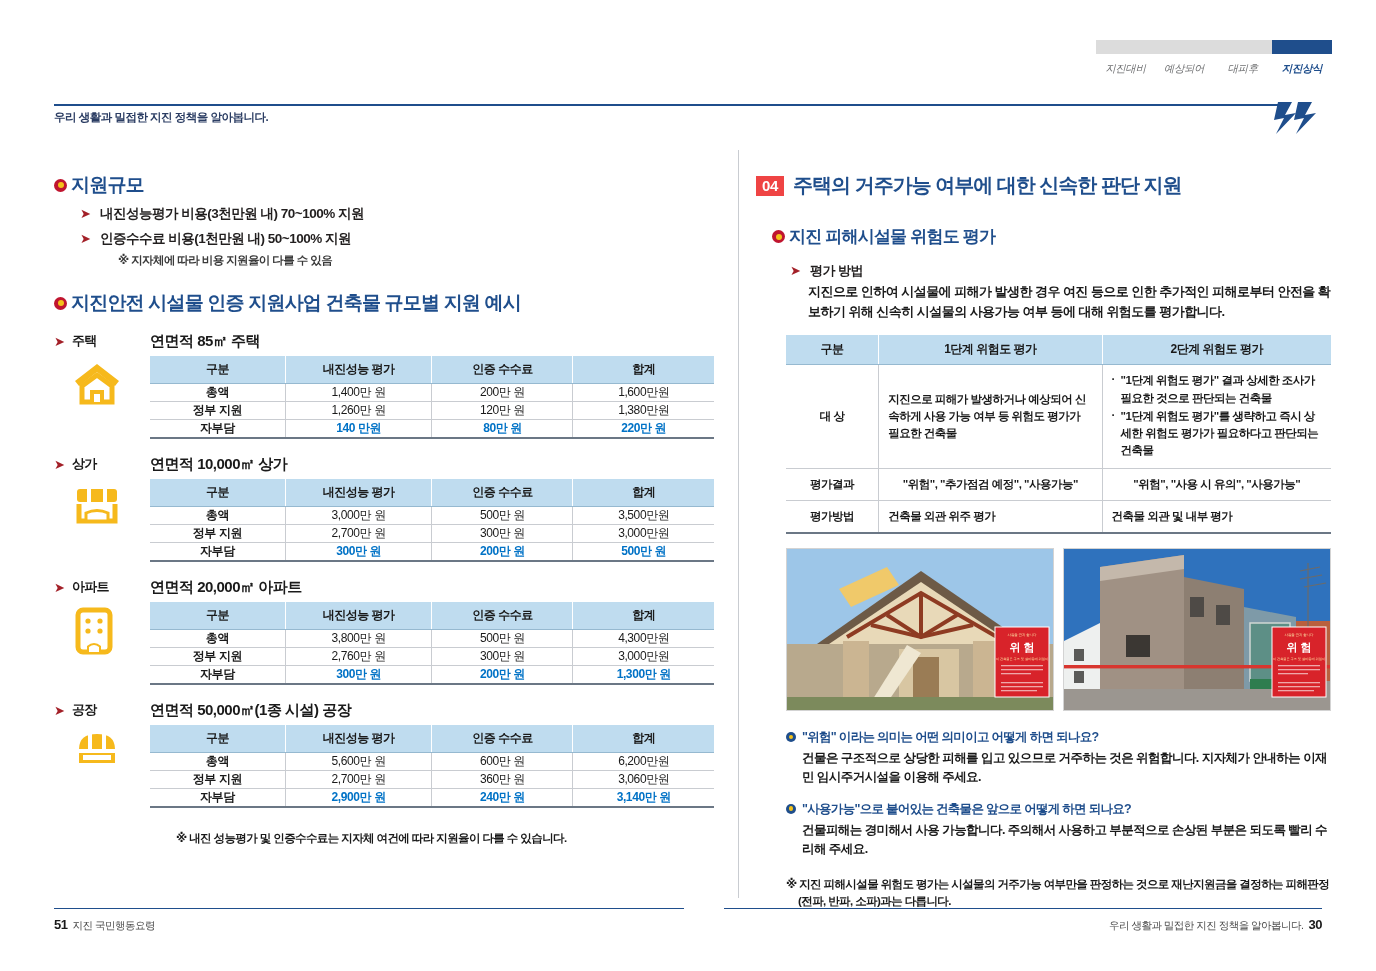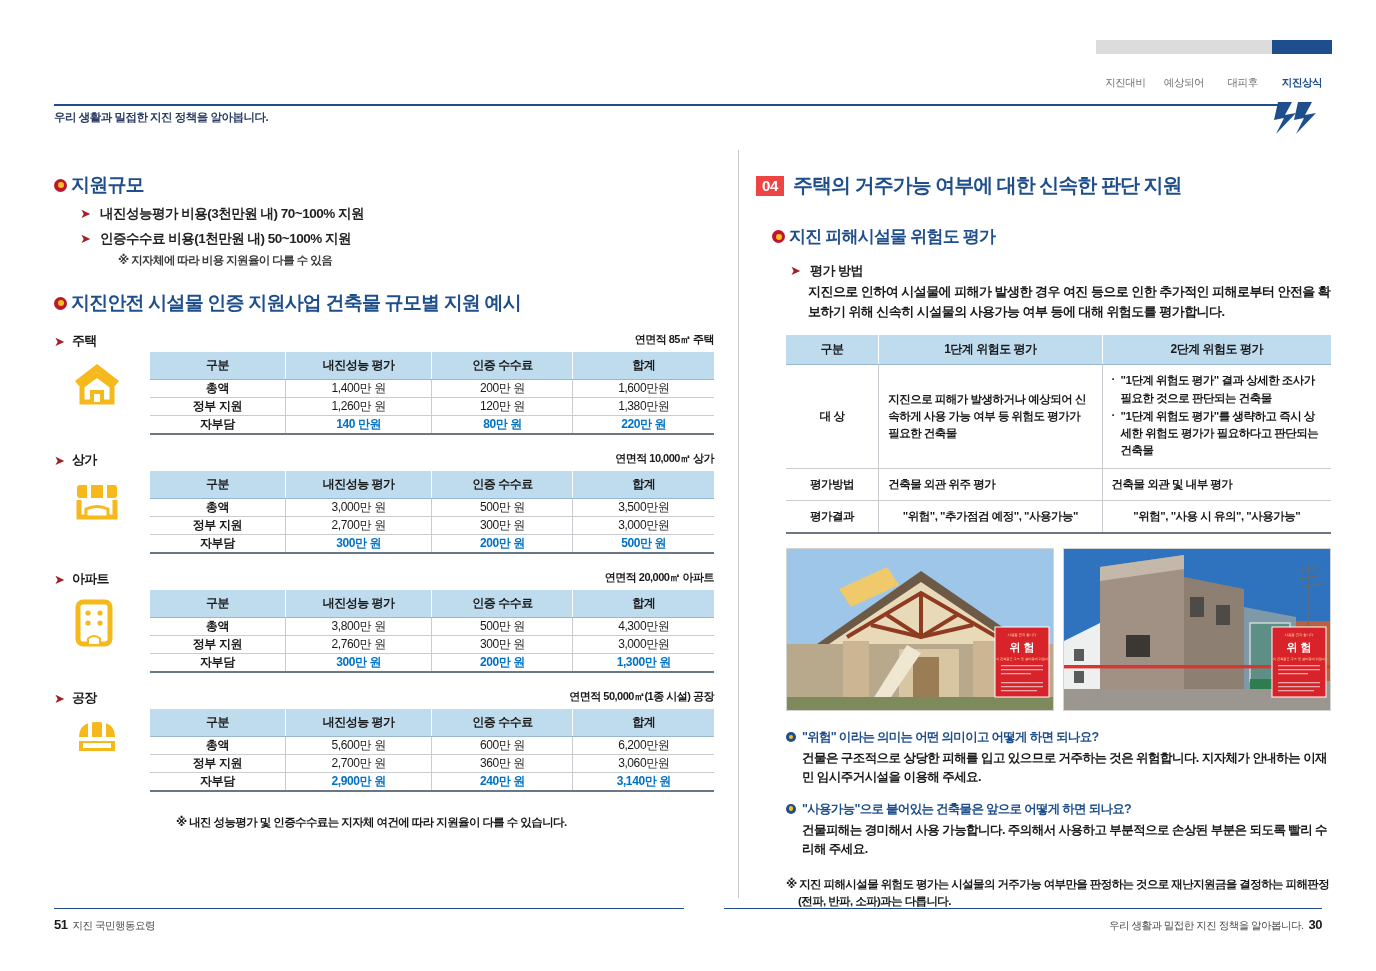--- a/index.html
+++ b/index.html
@@ -10,21 +10,21 @@
     color: #231f20;
     overflow: hidden;
   }
   .page { position: relative; width: 1376px; height: 971px; }
 
   
   .tabnav { position: absolute; top: 40px; left: 1096px; width: 236px; }
   .tabnav-bar { display: flex; height: 14px; }
   .tabnav-bar .seg { flex: 1; background: #dcdcdc; }
   .tabnav-bar .seg.active { background: #1f4e8c; flex: 0 0 60px; }
-  .tabnav-labels { display: flex; margin-top: 22px; }
+  .tabnav-labels { display: flex; margin-top: 8px; font-style: italic; }
   .tabnav-labels .lbl {
     flex: 1; text-align: center; font-size: 10.5px; color: #6f7072; letter-spacing: -0.4px;
   }
   .tabnav-labels .lbl.active { flex: 0 0 60px; color: #1f4e8c; font-weight: bold; }
 
   
   .runhead-rule { position: absolute; left: 54px; top: 104px; width: 1228px; height: 2px; background: #1f4e8c; }
   .runhead { position: absolute; left: 54px; top: 110px; font-size: 11.5px; color: #2b3d63; font-weight: bold; letter-spacing: -0.5px; }
   .logo-zig { position: absolute; right: 60px; top: 100px; width: 44px; height: 36px; }
 
@@ -55,21 +55,21 @@
   .arrow-li .a-txt { font-size: 13.5px; color: #221f1f; letter-spacing: -0.5px; font-weight: 600; }
   .note-star { font-size: 11.5px; color: #3a3a3a; letter-spacing: -0.6px; margin-top: 5px; margin-left: 38px; font-weight: bold; }
 
   
   .blk { display: flex; margin-top: 16px; }
   .blk-left { width: 96px; flex: none; }
   .blk-kind { display: flex; align-items: center; gap: 5px; }
   .blk-kind .kname { font-size: 13px; font-weight: bold; letter-spacing: -0.7px; color: #1a1a1a; }
   .blk-icon { margin-top: 10px; margin-left: 18px; }
   .blk-right { flex: 1; }
-  .blk-cap { font-size: 11px; font-weight: bold; letter-spacing: -0.5px; color: #1a1a1a; margin-bottom: 5px; text-align: right; }
+  .blk-cap { font-size: 15px; font-weight: bold; letter-spacing: -0.5px; color: #1a1a1a; margin-bottom: 5px; }
 
   
   table.t { width: 100%; border-collapse: collapse; table-layout: fixed; }
   table.t th {
     background: #bfdcef; font-size: 12px; font-weight: bold; color: #1a1a1a;
     padding: 5px 0; text-align: center; letter-spacing: -0.5px;
     border-bottom: 1px solid #96b9d0;
   }
   table.t td {
     font-size: 12px; text-align: center; padding: 0 0; letter-spacing: -0.4px;
@@ -434,28 +434,28 @@
           <td class="ctr">대 상</td>
           <td>지진으로 피해가 발생하거나 예상되어 신속하게 사용 가능 여부 등 위험도 평가가 필요한 건축물</td>
           <td>
             <ul>
               <li>"1단계 위험도 평가" 결과 상세한 조사가 필요한 것으로 판단되는 건축물</li>
               <li>"1단계 위험도 평가"를 생략하고 즉시 상세한 위험도 평가가 필요하다고 판단되는 건축물</li>
             </ul>
           </td>
         </tr>
         <tr>
+          <td class="ctr">평가결과</td>
+          <td class="ctr">"위험", "추가점검 예정", "사용가능"</td>
+          <td class="ctr">"위험", "사용 시 유의", "사용가능"</td>
+        </tr>
+        <tr>
           <td class="ctr">평가방법</td>
           <td>건축물 외관 위주 평가</td>
           <td>건축물 외관 및 내부 평가</td>
-        </tr>
-        <tr>
-          <td class="ctr">평가결과</td>
-          <td class="ctr">"위험", "추가점검 예정", "사용가능"</td>
-          <td class="ctr">"위험", "사용 시 유의", "사용가능"</td>
         </tr>
       </tbody>
     </table>
 
     <div class="photos">
       <div class="photo">
         <svg width="268" height="163" viewBox="0 0 268 163" preserveAspectRatio="none">
           <rect width="268" height="163" fill="#9dc6e8"></rect>
           <rect y="95" width="268" height="68" fill="#b8a98d"></rect>
           <path d="M30 95 L134 22 L240 95 Z" fill="#6d5a46"></path>

